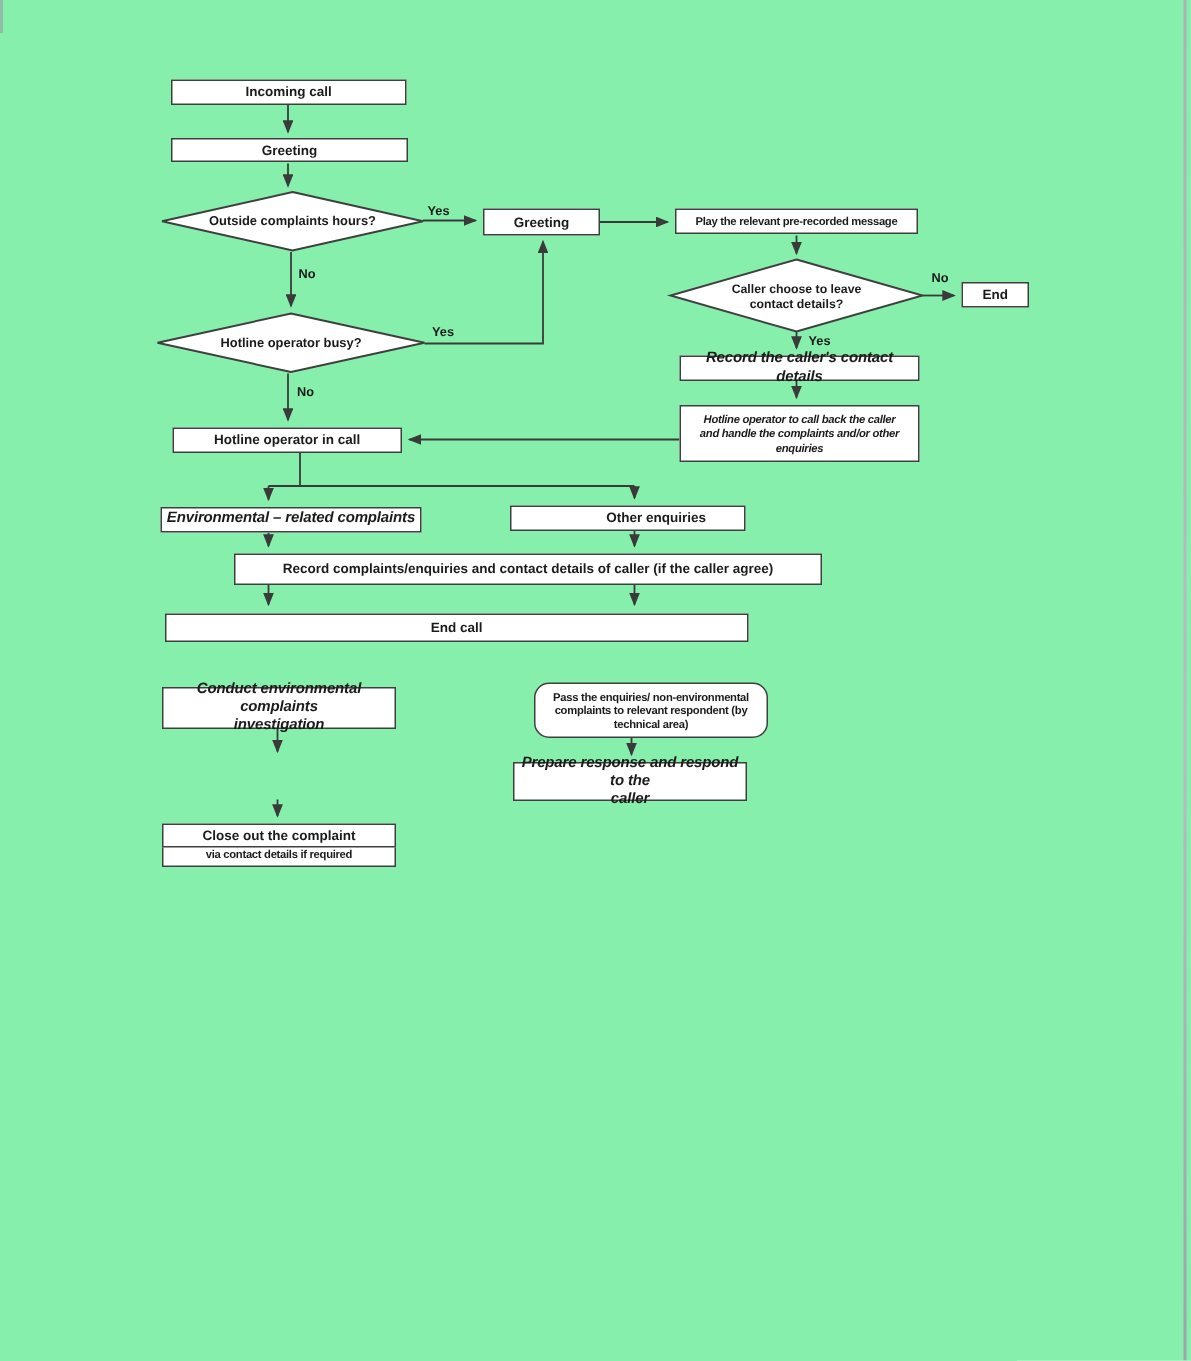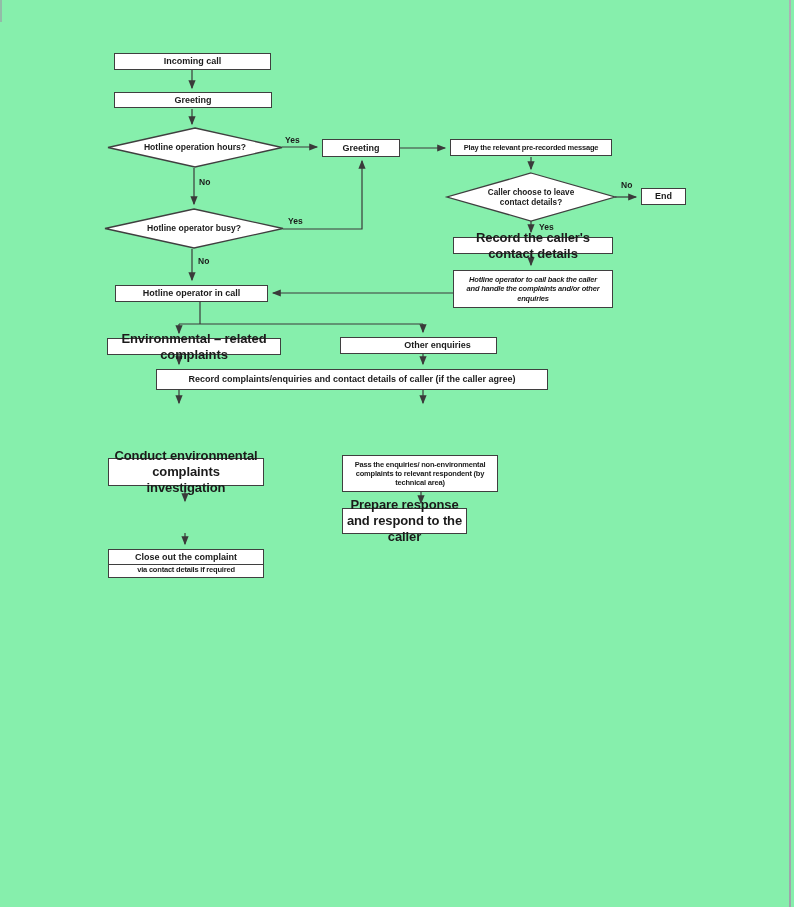--- a/index.html
+++ b/index.html
@@ -14,21 +14,21 @@
   .node{
     position:absolute;z-index:2;box-sizing:border-box;
     background:#ffffff;border:1.3px solid #3f3f3f;
     display:flex;align-items:center;justify-content:center;
     text-align:center;
     font-weight:700;color:#1b1b1b;
     font-size:9px;line-height:1.22;
     white-space:pre-line;
     padding:0 2px;
   }
-  .node.mid{font-size:13px;letter-spacing:-0.1px;}
+  .node.mid{font-size:10px;letter-spacing:-0.1px;font-style:italic;}
   .node.small{font-size:7.5px;letter-spacing:-0.2px;}
   .dlabel{
     position:absolute;z-index:3;box-sizing:border-box;
     display:flex;align-items:center;justify-content:center;
     text-align:center;font-weight:700;color:#1b1b1b;
     font-size:8.6px;line-height:1.25;white-space:pre-line;
   }
   .dlabel.two{font-size:8.2px;}
   .elabel{
     position:absolute;z-index:3;
@@ -113,32 +113,33 @@
   <div class="node small" style="left:450px;top:139px;width:162px;height:17px;">Play the relevant pre-recorded message</div>
   <div class="node" style="left:641px;top:188px;width:45px;height:17px;">End</div>
   <div class="node mid" style="left:453px;top:237px;width:160px;height:17px;">Record the caller's contact details</div>
   <div class="node small" style="left:453px;top:270px;width:160px;height:38px;font-style:italic;">Hotline operator to call back the caller
 and handle the complaints and/or other
 enquiries</div>
   <div class="node" style="left:115px;top:285px;width:153px;height:17px;">Hotline operator in call</div>
   <div class="node mid" style="left:107px;top:338px;width:174px;height:17px;">Environmental – related complaints</div>
   <div class="node" style="left:340px;top:337px;width:157px;height:17px;padding-left:40px;">Other enquiries</div>
   <div class="node" style="left:108px;top:369px;width:392px;height:21px;margin-left:48px;">Record complaints/enquiries and contact details of caller (if the caller agree)</div>
+  <div class="node" style="left:110px;top:409px;width:389px;height:19px;">End call</div>
   <div class="node mid" style="left:108px;top:458px;width:156px;height:28px;">Conduct environmental complaints
 investigation</div>
   <div class="node small" style="left:108px;top:507px;width:156px;height:26px;margin-top:45px;">Provide reply to environmental complaint
 via contact details if required</div>
   <div class="node" style="left:108px;top:549px;width:156px;height:16px;">Close out the complaint</div>
-  <div class="node small" style="left:342px;top:455px;width:156px;height:37px;">Pass the enquiries/ non-environmental
+  <div class="node small" style="left:356px;top:455px;width:156px;height:37px;border-radius:10px;">Pass the enquiries/ non-environmental
 complaints to relevant respondent (by
 technical area)</div>
-  <div class="node mid" style="left:342px;top:508px;width:125px;height:26px;">Prepare response and respond to the
+  <div class="node mid" style="left:342px;top:508px;width:156px;height:26px;">Prepare response and respond to the
 caller</div>
 
-  <div class="dlabel" style="left:115px;top:141px;width:160px;height:13px;">Hotline operation hours?</div>
+  <div class="dlabel" style="left:115px;top:141px;width:160px;height:13px;">Outside complaints hours?</div>
   <div class="dlabel two" style="left:459px;top:185px;width:144px;height:26px;">Caller choose to leave
 contact details?</div>
   <div class="dlabel" style="left:114px;top:222px;width:160px;height:13px;">Hotline operator busy?</div>
 
   <span class="elabel" style="left:285px;top:136px;">Yes</span>
   <span class="elabel" style="left:199px;top:178px;">No</span>
   <span class="elabel" style="left:288px;top:217px;">Yes</span>
   <span class="elabel" style="left:198px;top:257px;">No</span>
   <span class="elabel" style="left:621px;top:181px;">No</span>
   <span class="elabel" style="left:539px;top:223px;">Yes</span>

